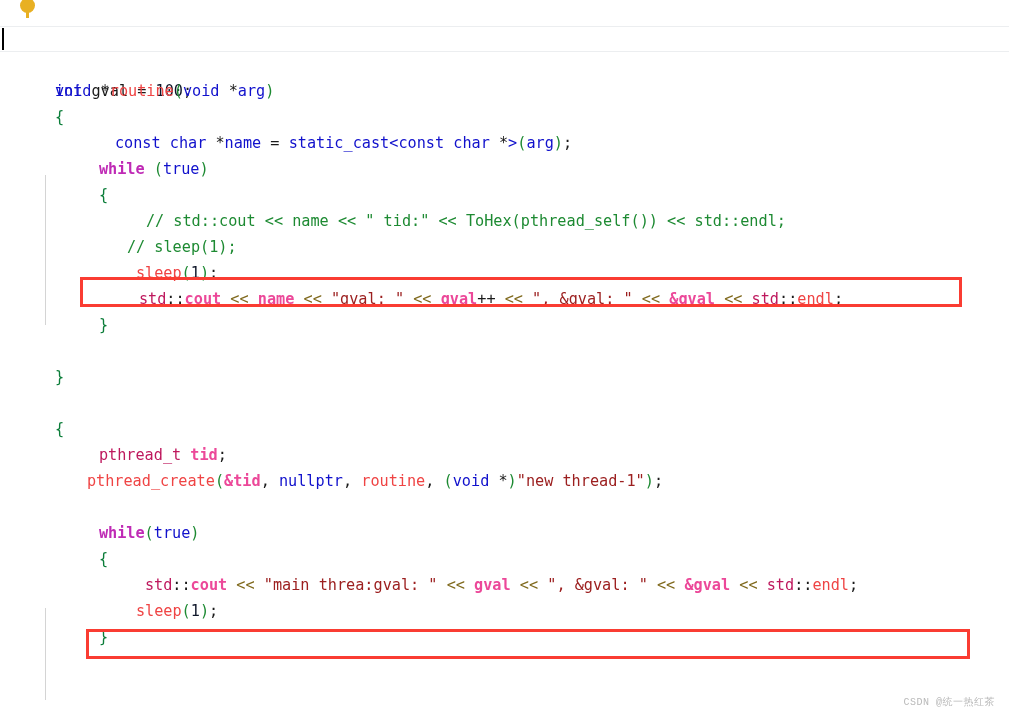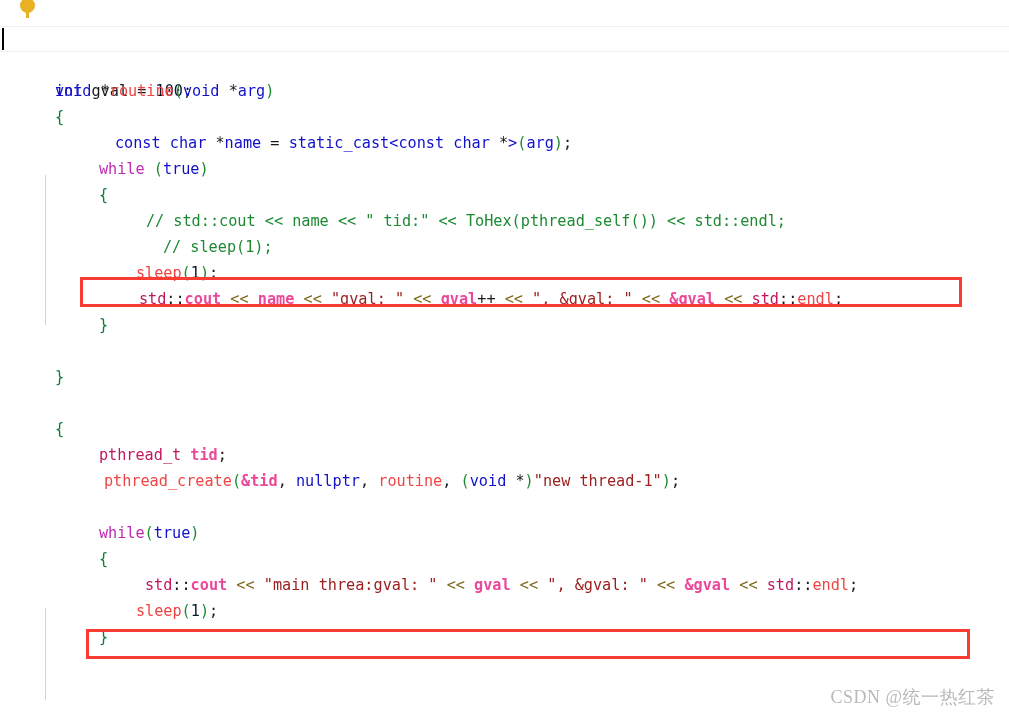--- a/index.html
+++ b/index.html
@@ -72,21 +72,21 @@
 
   
   .guide {
     position: absolute;
     width: 1px;
     background: #d4d4d4;
   }
 
   
   .kw      { color: #1111cc; }            
-  .kwm     { color: #bf2ab5; }            
+  .kwm     { color: #bf2ab5; font-weight: bold; }            
   .fn      { color: #ef4444; }            
   .type    { color: #be185d; }            
   .ident   { color: #1a1a1a; }            
   .num     { color: #0f172a; }            
   .str     { color: #9c2020; }            
   .cmt     { color: #1d8a32; }            
   .brace   { color: #0b7d39; }            
   .paren   { color: #1d8a32; }            
   .op      { color: #806a1e; }            
   .nsop    { color: #1a1a1a; }
@@ -99,22 +99,22 @@
     box-sizing: border-box;
     pointer-events: none;
     z-index: 4;
   }
 
   
   .watermark {
     position: absolute;
     right: 14px;
     bottom: 6px;
-    font-family: Liberation Serif, serif;
-    font-size: 18px;
+    font-family: Liberation Mono, monospace;
+    font-size: 10px;
     color: #b9b9b9;
     letter-spacing: 0.5px;
     white-space: nowrap;
   }
 
   .codeblock {
     position: absolute;
     left: 0;
     top: 0;
     width: 1009px;
@@ -157,21 +157,21 @@
     </div>
 
     <div class="line" style="padding-left:44px;">
       <span class="brace">{</span>
     </div>
 
     <div class="line" style="padding-left:91px;">
       <span class="cmt">// std::cout &lt;&lt; name &lt;&lt; " tid:" &lt;&lt; ToHex(pthread_self()) &lt;&lt; std::endl;</span>
     </div>
 
-    <div class="line" style="padding-left:108px;">
+    <div class="line" style="padding-left:72px;">
       <span class="cmt">// sleep(1);</span>
     </div>
 
     <div class="line" style="padding-left:81px;">
       <span class="fn">sleep</span><span class="paren">(</span><span class="num">1</span><span class="paren">)</span><span class="ident">;</span>
     </div>
 
     <div class="line" style="padding-left:84px;">
       <span class="type">std</span><span class="nsop">::</span><span class="dark">cout</span><span class="op"> &lt;&lt; </span><span class="dark">name</span><span class="op"> &lt;&lt; </span><span class="str">"gval: "</span><span class="op"> &lt;&lt; </span><span class="dark">gval</span><span class="ident">++</span><span class="op"> &lt;&lt; </span><span class="str">", &amp;gval: "</span><span class="op"> &lt;&lt; </span><span class="dark">&amp;gval</span><span class="op"> &lt;&lt; </span><span class="type">std</span><span class="nsop">::</span><span class="fn">endl</span><span class="ident">;</span>
     </div>
@@ -191,21 +191,21 @@
 
 
     <div class="line">
       <span class="brace">{</span>
     </div>
 
     <div class="line" style="padding-left:44px;">
       <span class="type">pthread_t</span><span class="dark"> tid</span><span class="ident">;</span>
     </div>
 
-    <div class="line" style="padding-left:49px;">
+    <div class="line" style="padding-left:32px;">
       <span class="fn">pthread_create</span><span class="paren">(</span><span class="dark">&amp;tid</span><span class="ident">, </span><span class="kw">nullptr</span><span class="ident">, </span><span class="fn">routine</span><span class="ident">, </span><span class="paren">(</span><span class="kw">void</span><span class="ident"> *</span><span class="paren">)</span><span class="str">"new thread-1"</span><span class="paren">)</span><span class="ident">;</span>
     </div>
 
     <div class="line"></div>
 
     <div class="line" style="padding-left:44px;">
       <span class="kwm">while</span><span class="paren">(</span><span class="kw">true</span><span class="paren">)</span>
     </div>
 
     <div class="line" style="padding-left:44px;">

